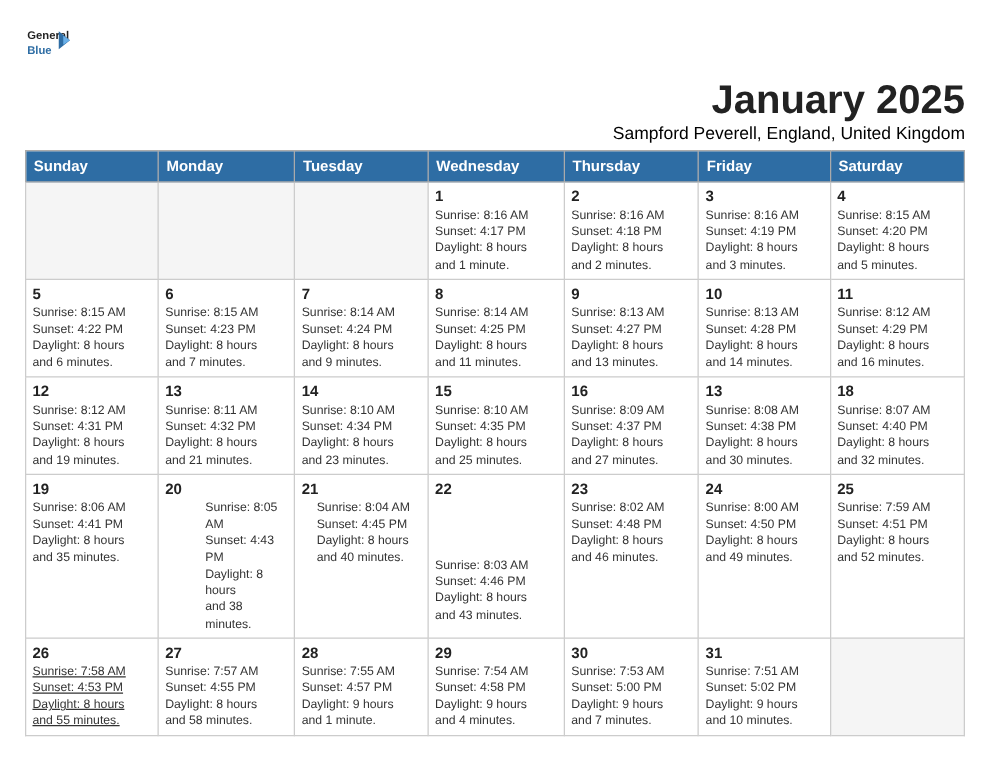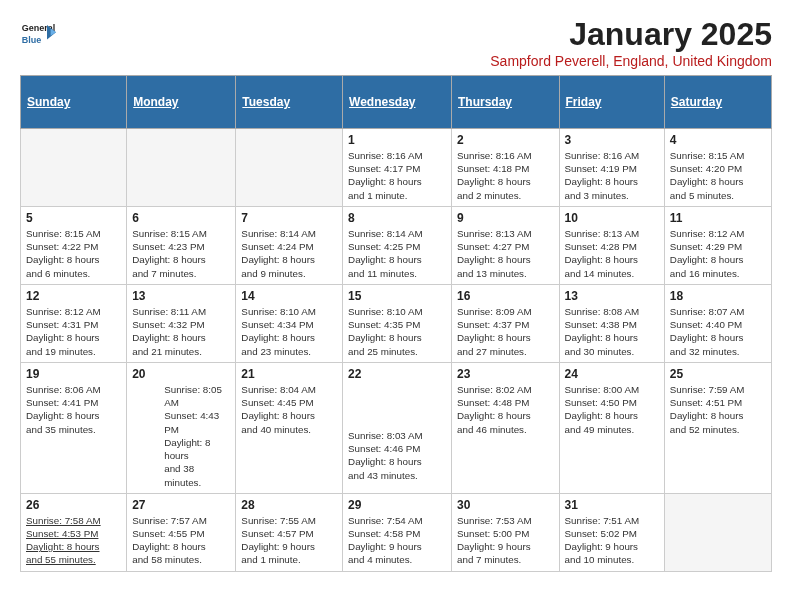--- a/index.html
+++ b/index.html
@@ -24,45 +24,45 @@
       display: flex;
       align-items: center;
       gap: 4px;
     }
     .logo-icon {
       width: 36px;
       height: 36px;
     }
     .title-block {
       text-align: right;
+      margin-top: 45px;
     }
     .month-title {
       font-size: 32px;
       font-weight: bold;
       color: #222;
     }
     .subtitle {
       font-size: 14px;
-      color: #b91c1c;
+      color: #000000;
       text-align: right;
     }
     .calendar {
       width: 100%;
       border-collapse: collapse;
       font-size: 10.5px;
     }
     .calendar th {
       background: #2e6da4;
       color: #fff;
       text-align: left;
-      padding: 19px 6px;
+      padding: 5px 6px;
       font-size: 12px;
       font-weight: bold;
       border: 1px solid #aaa;
-      text-decoration: underline;
     }
     .calendar td {
       border: 1px solid #ccc;
       vertical-align: top;
       padding: 4px 5px;
       width: 113px;
       height: 78px;
       background: #fff;
     }
     .calendar td.empty {
@@ -259,21 +259,21 @@
           </td>
           <td>
             <div class="day-num">20</div>
             <div class="day-info" style="white-space: pre-line; margin-left: 32px;">Sunrise: 8:05 AM
 Sunset: 4:43 PM
 Daylight: 8 hours
 and 38 minutes.</div>
           </td>
           <td>
             <div class="day-num">21</div>
-            <div class="day-info" style="white-space: pre-line;">Sunrise: 8:04 AM
+            <div class="day-info" style="white-space: pre-line; margin-left: 12px;">Sunrise: 8:04 AM
 Sunset: 4:45 PM
 Daylight: 8 hours
 and 40 minutes.</div>
           </td>
           <td>
             <div class="day-num">22</div>
             <div class="day-info" style="white-space: pre-line; margin-top: 48px;">Sunrise: 8:03 AM
 Sunset: 4:46 PM
 Daylight: 8 hours
 and 43 minutes.</div>

